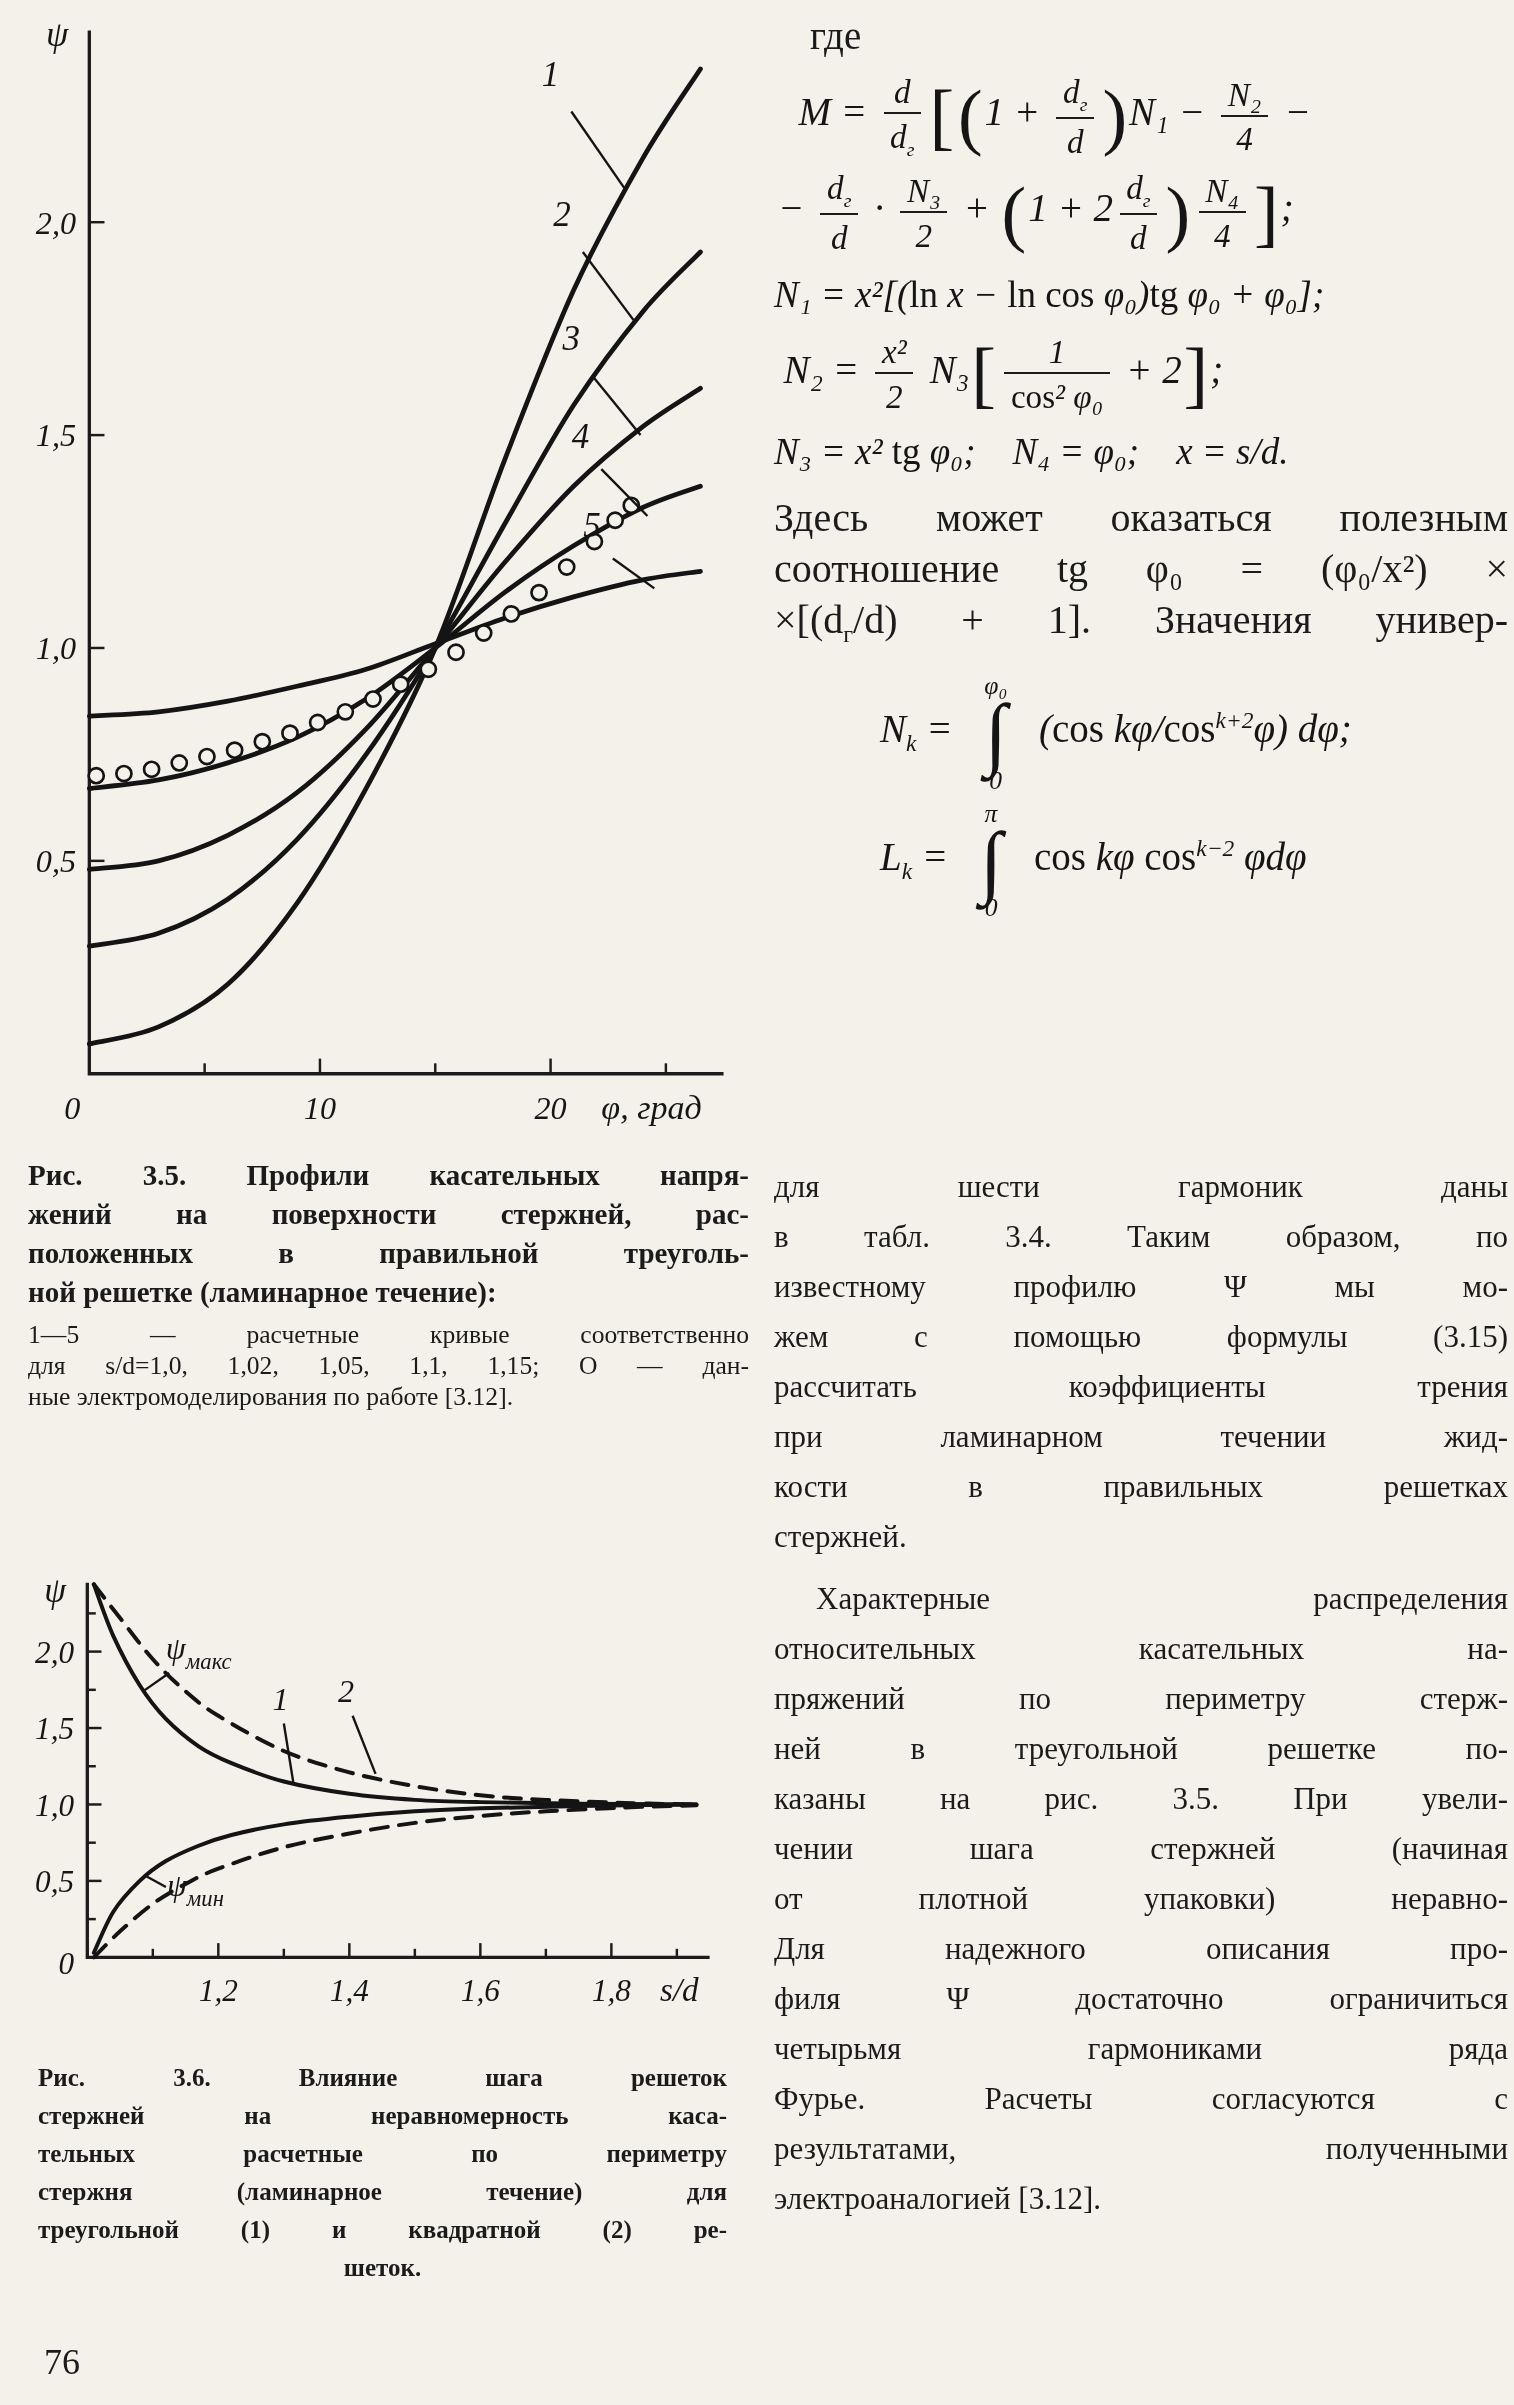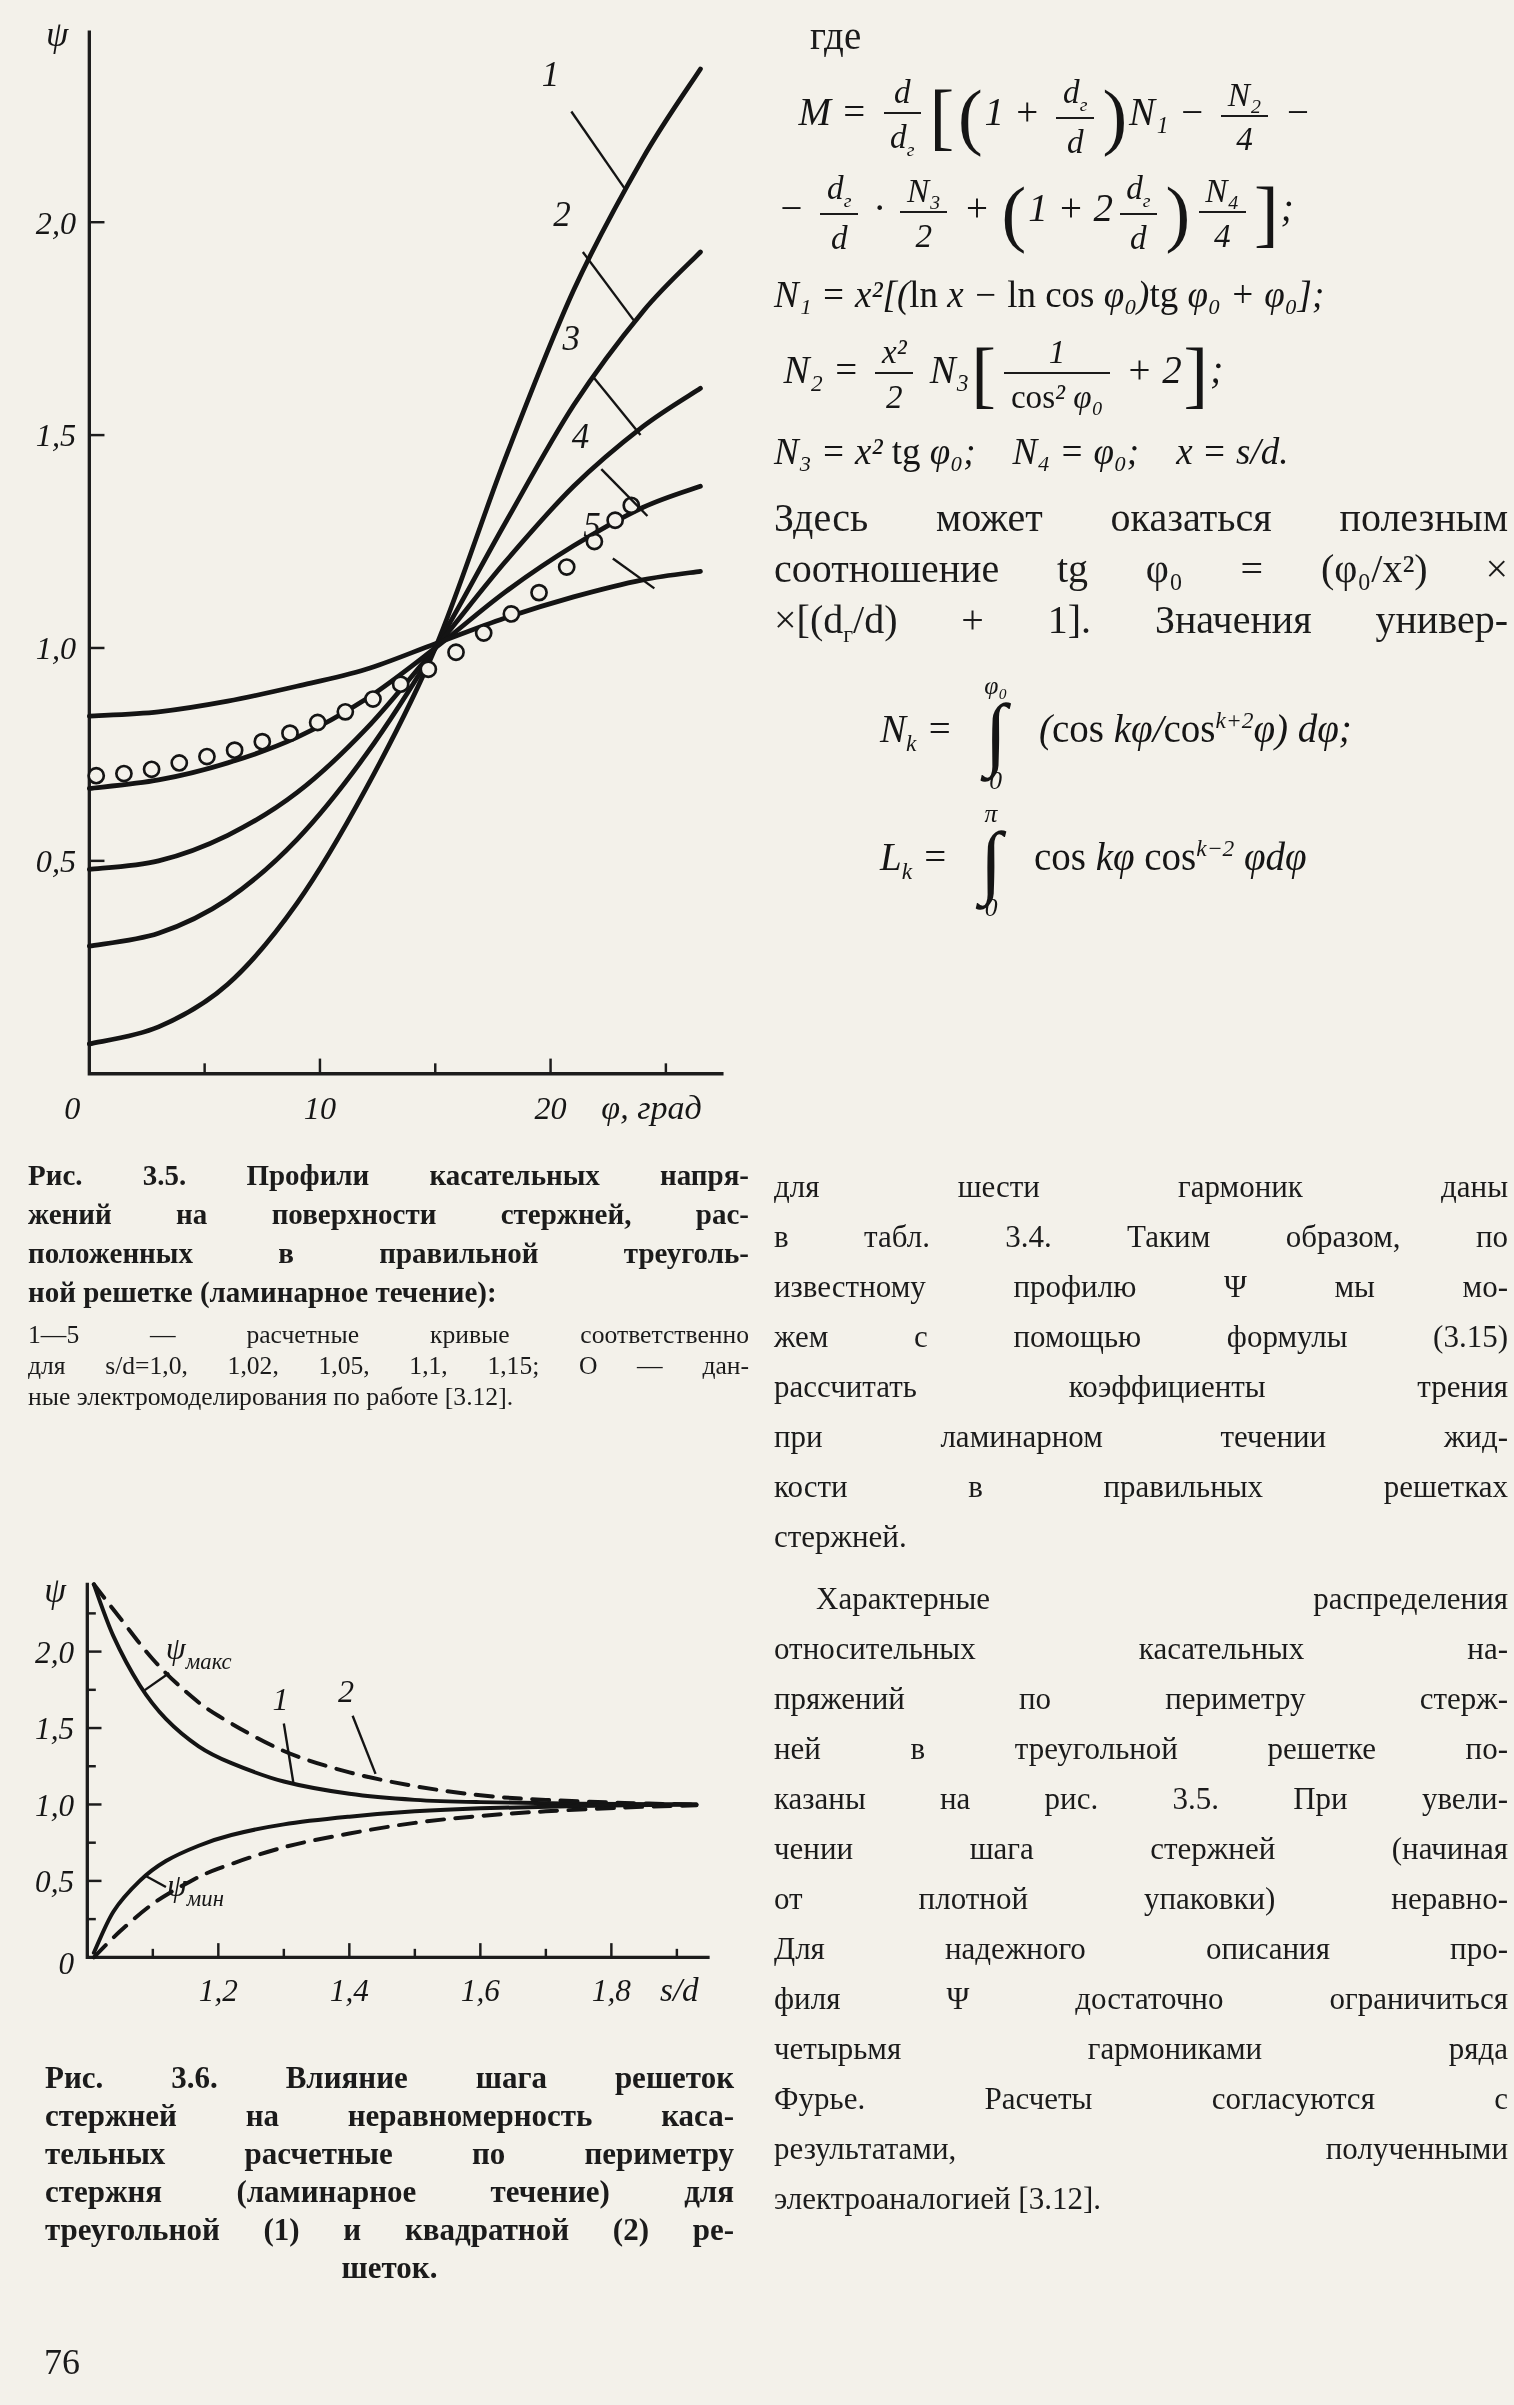--- a/index.html
+++ b/index.html
@@ -21,21 +21,21 @@
   .curve{fill:none;stroke:#141414;stroke-width:5;stroke-linecap:round;}
   .curve.thin{stroke-width:4.2;}
   .dashed{stroke-dasharray:18 12;}
   .dot{fill:#f3f1ea;stroke:#141414;stroke-width:2.8;}
   .ticklab,.axlab,.ann{font-family:"Liberation Serif",serif;font-style:italic;fill:#161616;}
   .leader{stroke:#141414;stroke-width:2.5;}
 
   
   .cap35{position:absolute;left:28px;top:1156px;width:721px;font-weight:bold;font-size:29px;line-height:39px;}
   .cap35leg{position:absolute;left:28px;top:1319px;width:721px;font-size:25.6px;line-height:31px;}
-  .cap36{position:absolute;left:38px;top:2059px;width:689px;font-weight:bold;font-size:31px;line-height:38px;margin-left:7px;}
+  .cap36{position:absolute;left:38px;top:2059px;width:689px;font-weight:bold;font-size:25px;line-height:38px;}
   .pagenum{position:absolute;left:44px;top:2341px;font-size:36px;}
 
   
   .tl{text-align:justify;text-align-last:justify;}
   .tl-last{text-align-last:left;}
   .center-last .tl-last{text-align-last:center;}
   .justify-all .tl-last{text-align-last:justify;}
   .indent-first .tl:first-child{text-indent:42px;}
 
   

